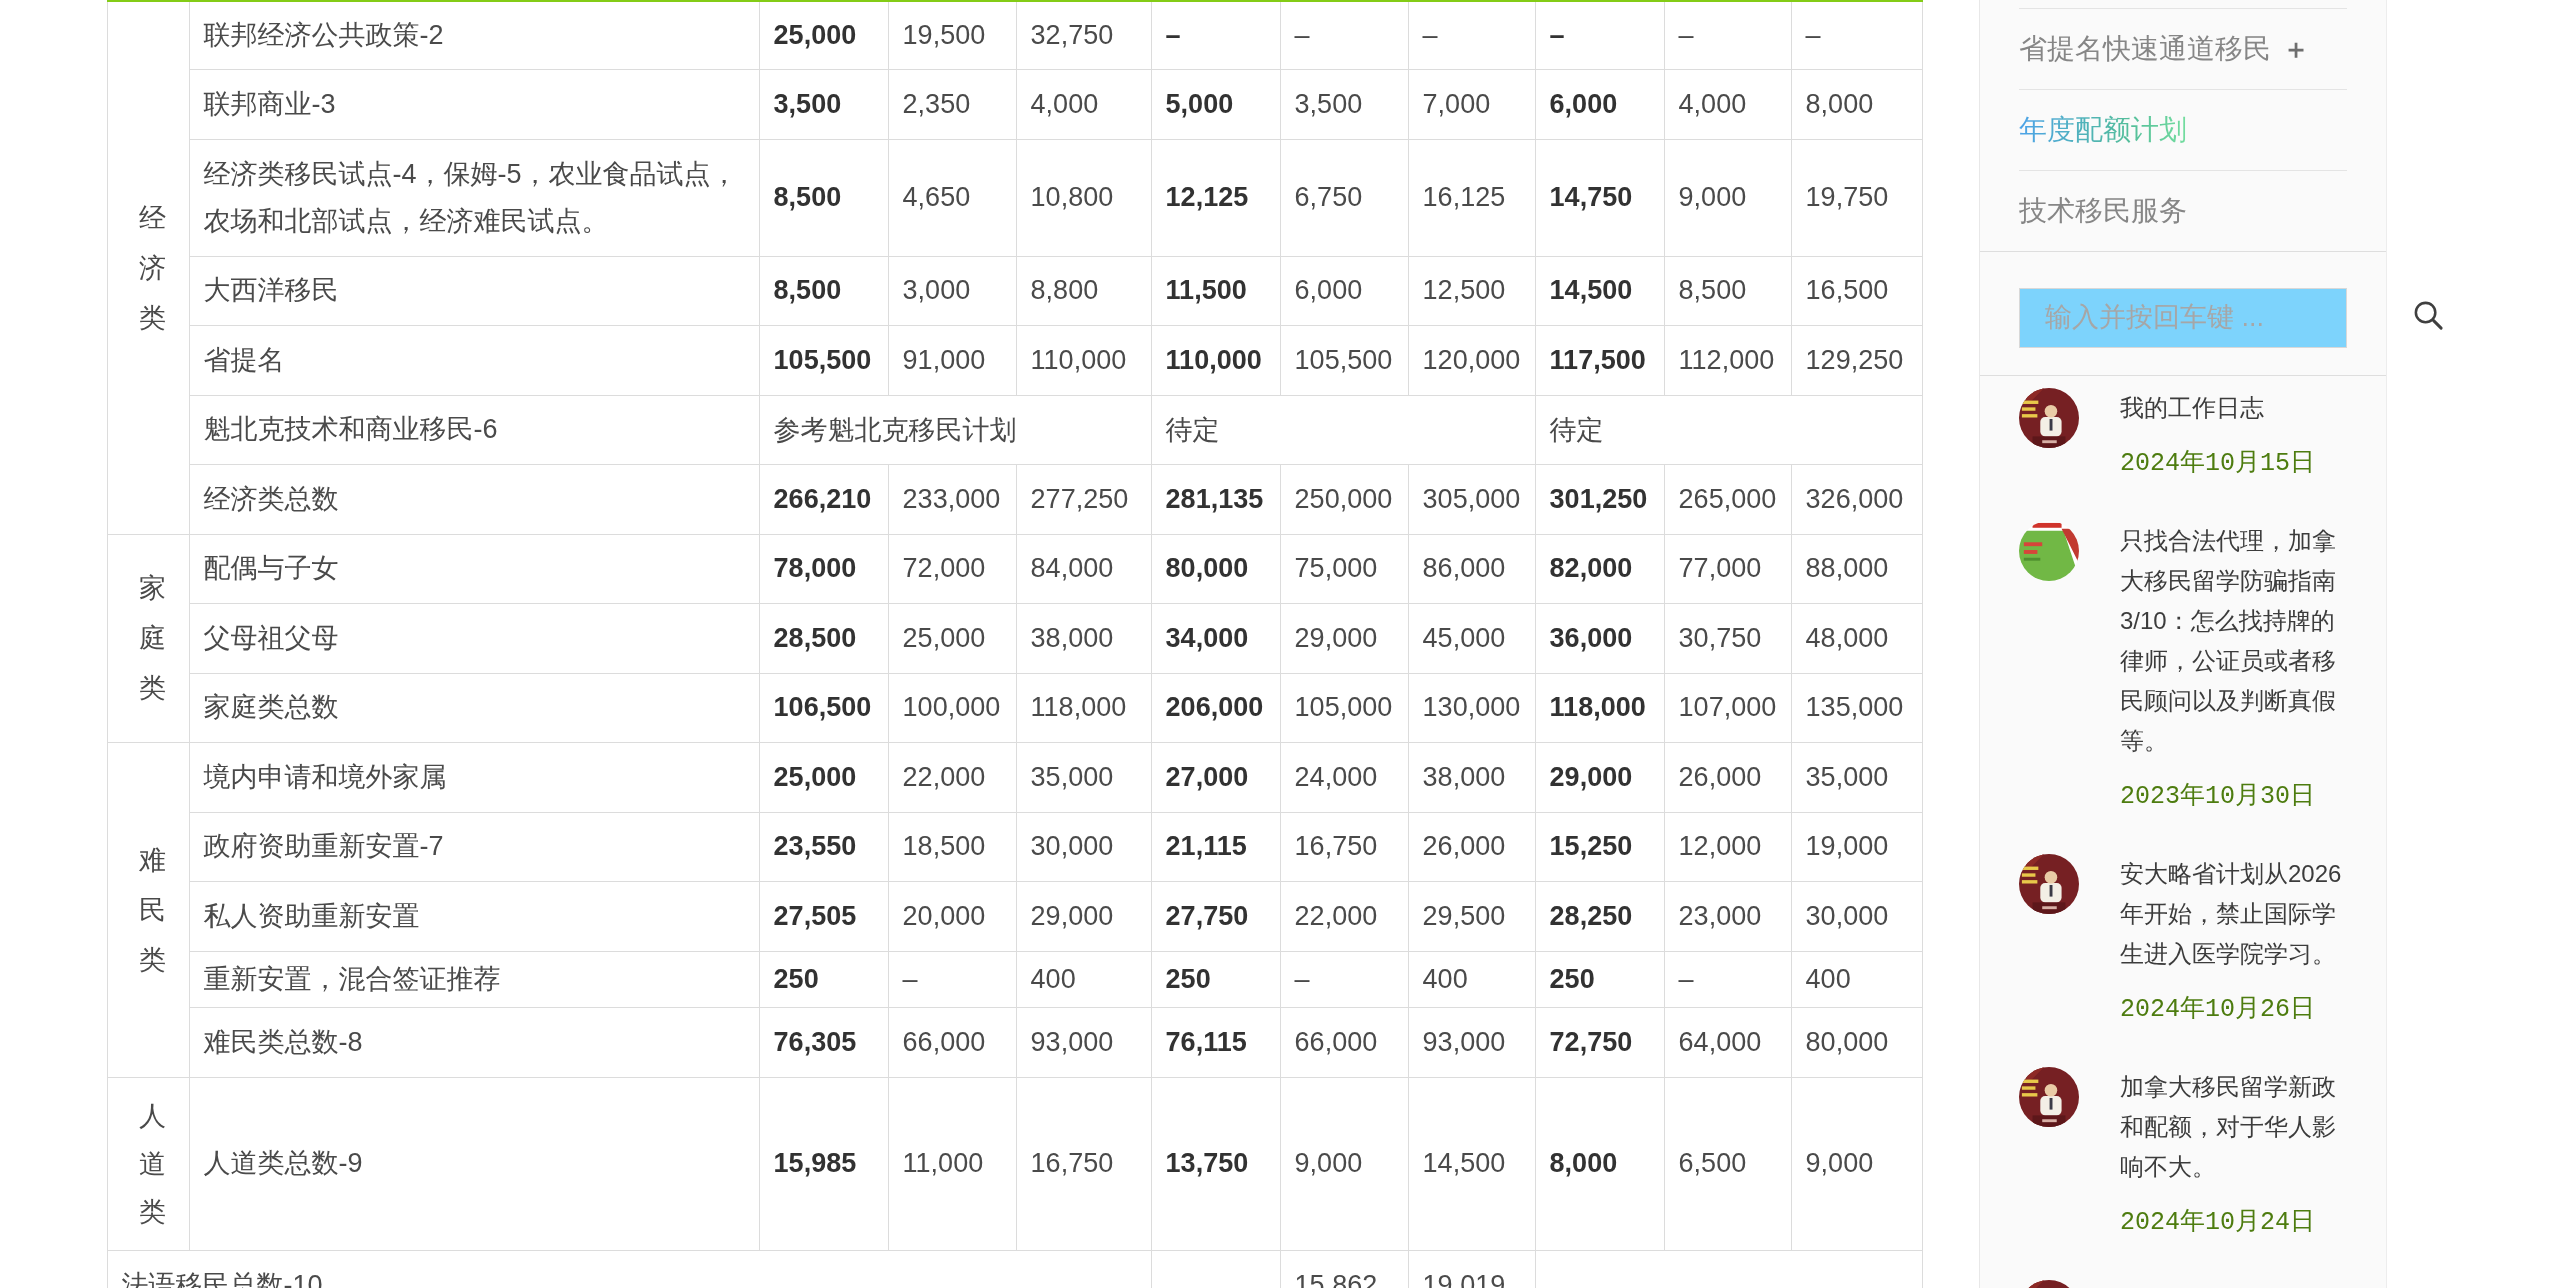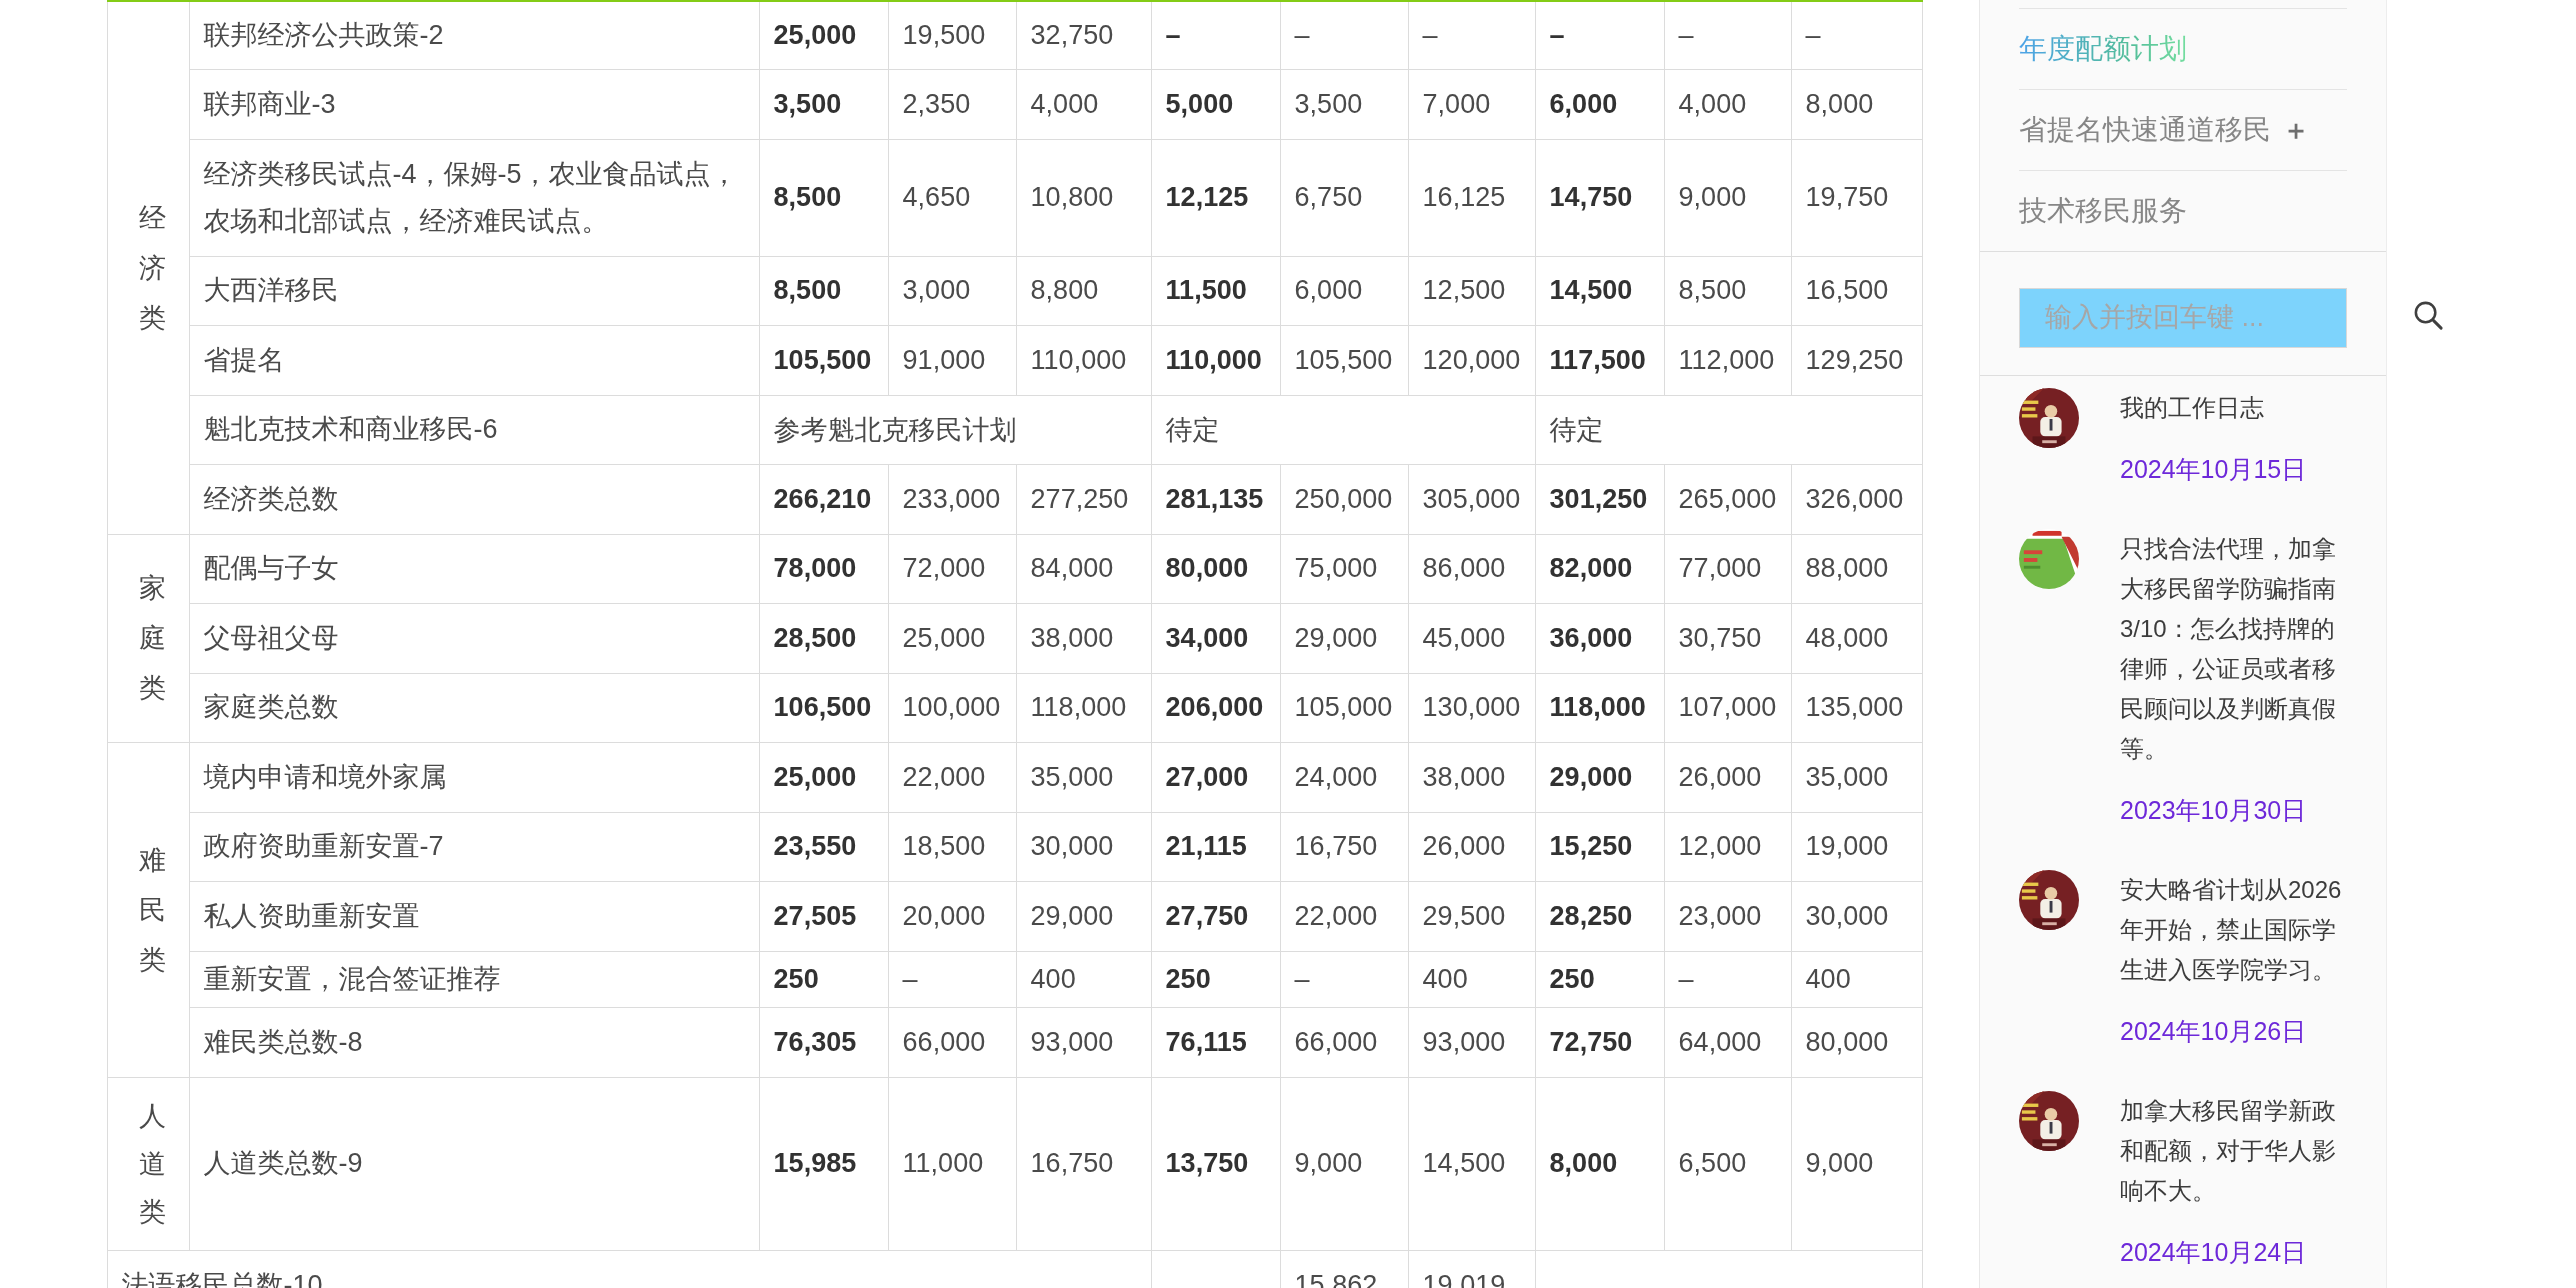--- a/index.html
+++ b/index.html
@@ -67,21 +67,21 @@
   }
   .search-box input::placeholder{color:#a6a6a6;}
   .search-icon{flex-shrink:0;margin-left:9.7px;cursor:pointer;}
   .below-search{margin-top:27px;}
   
   .posts{padding-top:12.6px;}
   .post{display:flex;gap:41px;margin-bottom:43px;cursor:pointer;}
   .avatar{width:60px;height:60px;border-radius:50%;overflow:hidden;flex-shrink:0;}
   .post-body{width:250px;}
   .post-title{font-size:24px;line-height:40px;color:#3c3c3c;}
-  .post-date{margin-top:25px;font-size:25px;color:#6d28d9;}
+  .post-date{margin-top:17px;font-size:25px;color:#4d7c0f;font-family:Liberation Mono, monospace;}
 </style>
 </head>
 <body>
 
 <div class="table-wrap">
   <table class="levels">
     <colgroup>
       <col style="width:82px">
         <col style="width:570px">
       <col style="width:129px">
@@ -309,26 +309,26 @@
           <td class="num">19,019</td>
           <td colspan="3"></td>
         </tr>
       </tbody>
   </table>
 </div>
 
 <aside class="sidebar">
   <div class="side-inner">
     <nav class="menu" id="menu">
-        <div class="menu-item active">
-          <span class="grad">年度配额计划</span>
-        </div>
         <div class="menu-item">
           <span class="">省提名快速通道移民</span>
           <span class="plus">＋</span>
+        </div>
+        <div class="menu-item active">
+          <span class="grad">年度配额计划</span>
         </div>
         <div class="menu-item">
           <span class="">技术移民服务</span>
         </div>
       </nav>
     <div class="divider-full"></div>
     <div class="search-box">
       <input type="text" placeholder="输入并按回车键 ..." style="">
       <span class="search-icon">
         <svg width="35" height="35" viewBox="0 0 36 36" fill="none">

